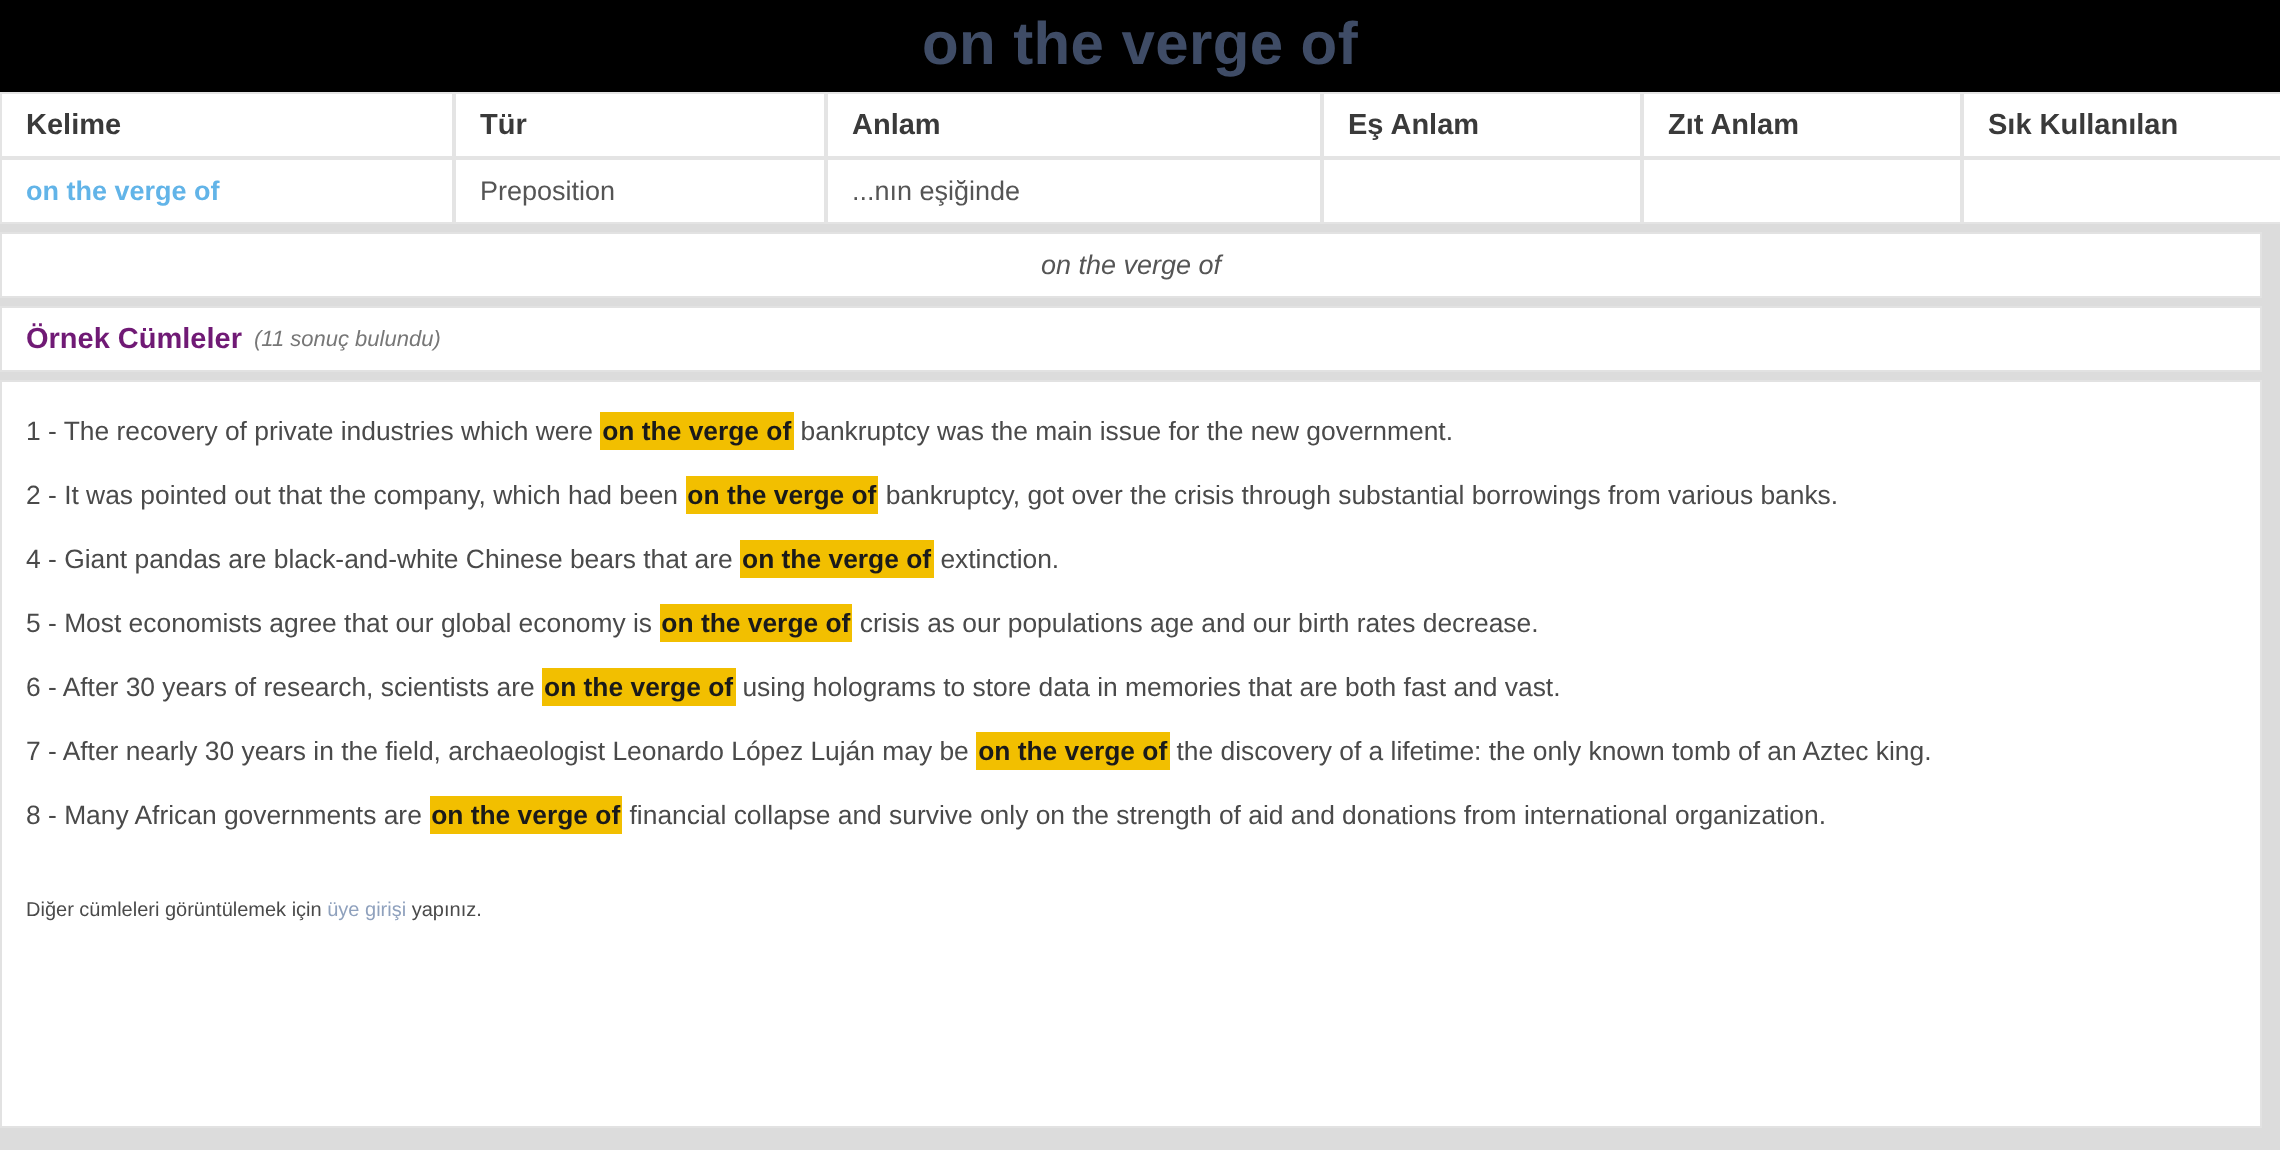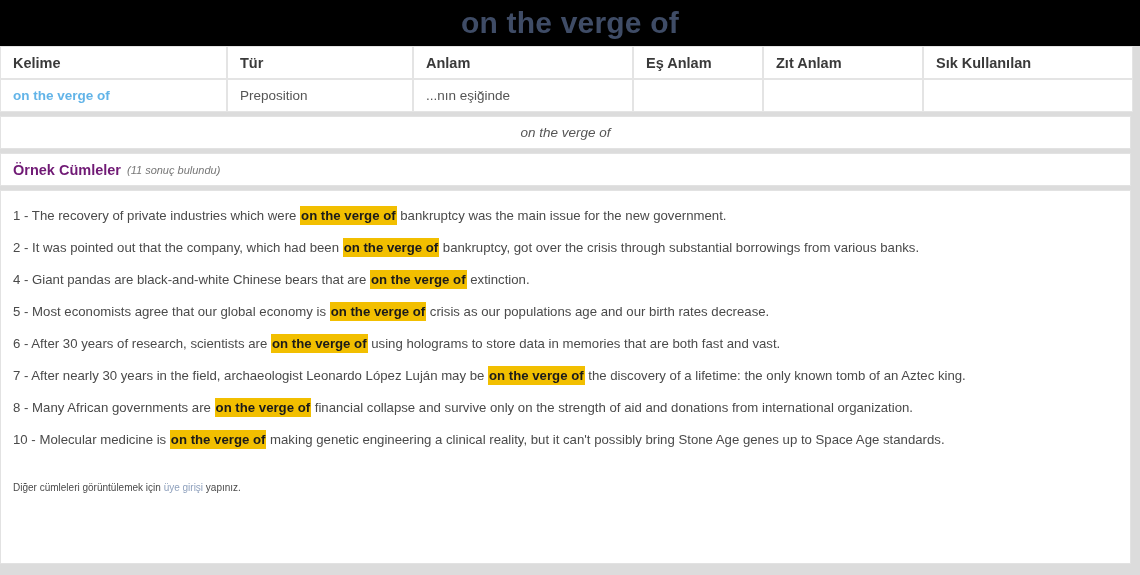--- a/index.html
+++ b/index.html
@@ -72,22 +72,22 @@
   }
   .word-link {
     color: #62b4e8;
     font-weight: bold;
     font-size: 13.5px;
     text-decoration: none;
     cursor: pointer;
   }
   .col-kelime   { width: 227px; }
   .col-tur      { width: 186px; }
-  .col-anlam    { width: 220px; }
-  .col-es       { width: 130px; }
+  .col-anlam    { width: 248px; }
+  .col-es       { width: 160px; }
   .col-zit      { width: 160px; }
   .col-sik      { width: 210px; }
 
   
   .phrase-strip {
     width: 1131px;
     height: 33px;
     display: flex;
     align-items: center;
     justify-content: center;
@@ -199,18 +199,17 @@
 
 <div class="panel examples-body">
   <div id="sentence-host">
       <div class="sentence"><span>1 - </span><span>The recovery of private industries which were </span><span class="hl" style="background: rgb(242, 191, 0);">on the verge of</span><span> bankruptcy was the main issue for the new government.</span></div>
       <div class="sentence"><span>2 - </span><span>It was pointed out that the company, which had been </span><span class="hl" style="background: rgb(242, 191, 0);">on the verge of</span><span> bankruptcy, got over the crisis through substantial borrowings from various banks.</span></div>
       <div class="sentence"><span>4 - </span><span>Giant pandas are black-and-white Chinese bears that are </span><span class="hl" style="background: rgb(242, 191, 0);">on the verge of</span><span> extinction.</span></div>
       <div class="sentence"><span>5 - </span><span>Most economists agree that our global economy is </span><span class="hl" style="background: rgb(242, 191, 0);">on the verge of</span><span> crisis as our populations age and our birth rates decrease.</span></div>
       <div class="sentence"><span>6 - </span><span>After 30 years of research, scientists are </span><span class="hl" style="background: rgb(242, 191, 0);">on the verge of</span><span> using holograms to store data in memories that are both fast and vast.</span></div>
       <div class="sentence"><span>7 - </span><span>After nearly 30 years in the field, archaeologist Leonardo López Luján may be </span><span class="hl" style="background: rgb(242, 191, 0);">on the verge of</span><span> the discovery of a lifetime: the only known tomb of an Aztec king.</span></div>
       <div class="sentence"><span>8 - </span><span>Many African governments are </span><span class="hl" style="background: rgb(242, 191, 0);">on the verge of</span><span> financial collapse and survive only on the strength of aid and donations from international organization.</span></div>
-      <div class="sentence"><span>10 - </span><span>Molecular medicine is </span><span class="hl" style="background: rgb(242, 191, 0);">on the verge of</span><span> making genetic engineering a clinical reality, but it can't possibly bring Stone Age genes up to Space Age standards.</span></div>
     </div>
   <div class="footnote">
     <span>Diğer cümleleri görüntülemek için </span><a class="footnote-link" href="#">üye girişi</a><span> yapınız.</span>
   </div>
 </div>
 
 </body></html>

